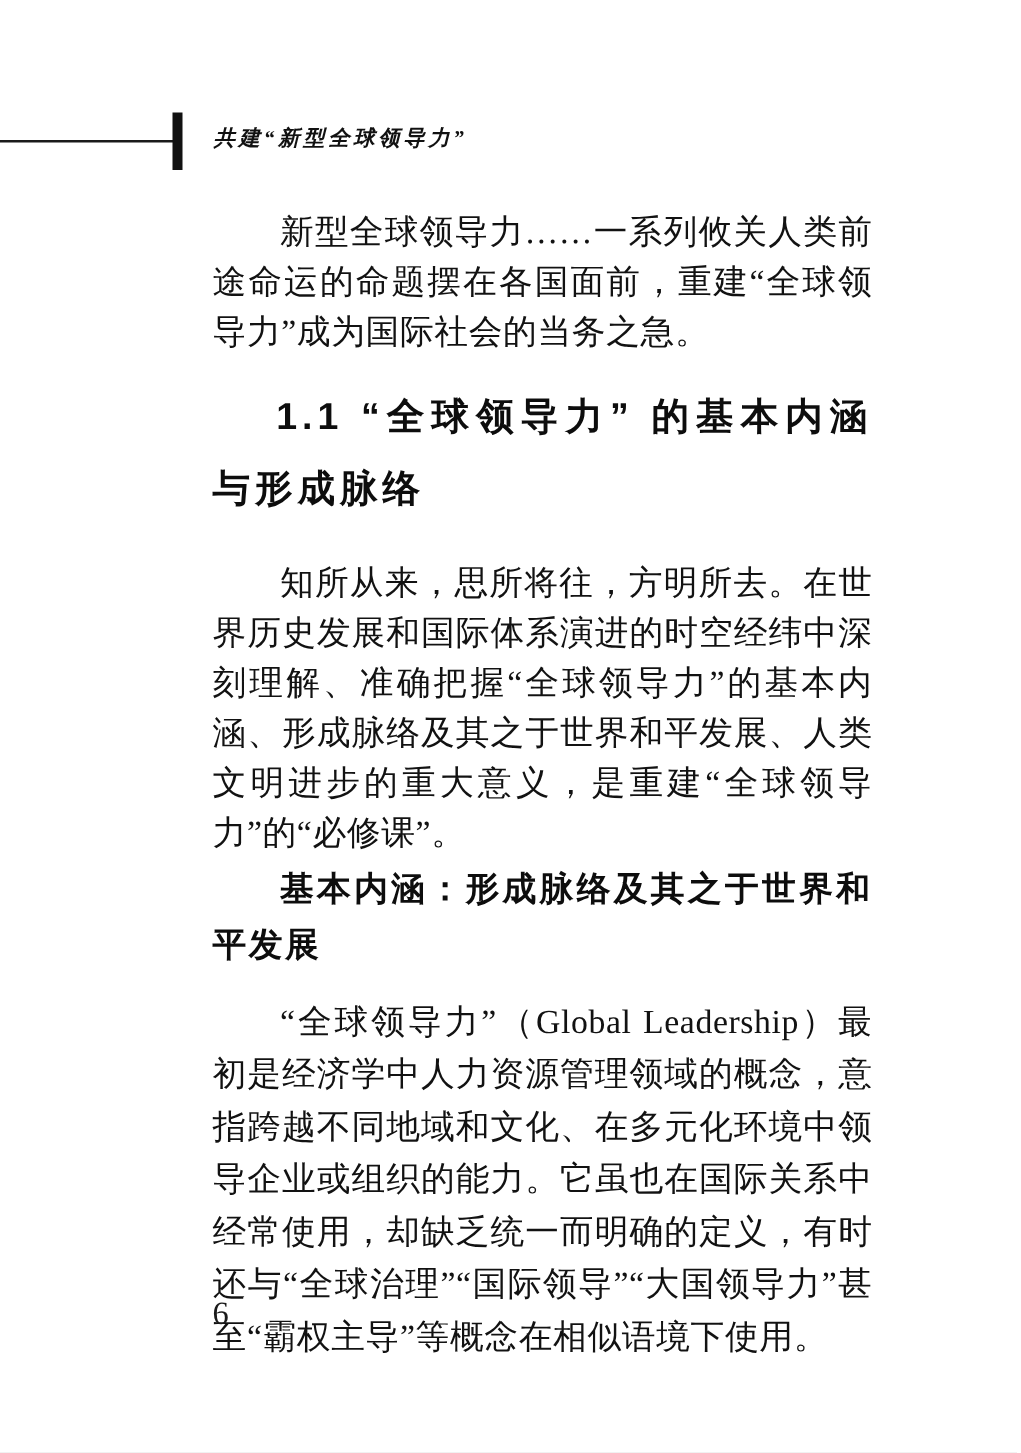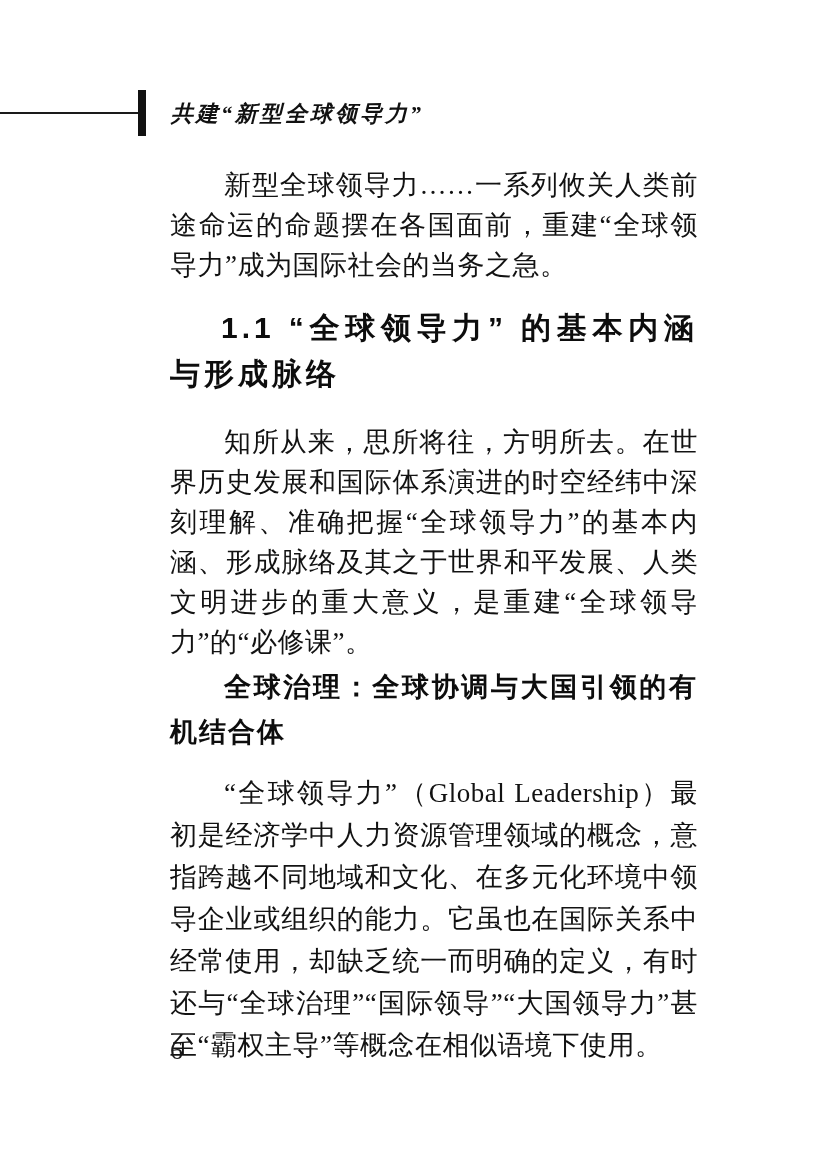--- a/index.html
+++ b/index.html
@@ -31,21 +31,21 @@
     top: 90px;
     width: 8px;
     height: 46px;
     background: #111111;
   }
   .header-title {
     position: absolute;
     left: 171px;
     top: 99px;
     font-family: "Liberation Serif", "DejaVu Serif", serif;
-    font-size: 22px;
+    font-size: 17px;
     font-weight: bold;
     font-style: italic;
     letter-spacing: 3px;
     color: #111111;
     white-space: nowrap;
   }
   
   .content {
     position: absolute;
     left: 170px;
@@ -59,21 +59,21 @@
     font-size: 27px;
     line-height: 40px;
     text-indent: 2em;
     letter-spacing: 0.5px;
   }
   .section-heading {
     margin: 20px 0 0 0;
     font-family: "Liberation Sans", "DejaVu Sans", sans-serif;
     font-size: 30px;
     font-weight: bold;
-    line-height: 46px;
+    line-height: 58px;
     letter-spacing: 4px;
     text-indent: 1.7em;
     color: #0d0d0d;
   }
   .para-2 {
     margin-top: 25px;
   }
   .subheading {
     margin: 3px 0 0 0;
     font-family: "Liberation Sans", "DejaVu Sans", sans-serif;
@@ -105,20 +105,20 @@
   <div class="header-bar"></div>
   <div class="header-title">共建“新型全球领导力”</div>
 
   <div class="content">
     <p class="body-para para-1">新型全球领导力……一系列攸关人类前途命运的命题摆在各国面前，重建“全球领导力”成为国际社会的当务之急。</p>
 
     <h2 class="section-heading">1.1 “全球领导力” 的基本内涵与形成脉络</h2>
 
     <p class="body-para para-2">知所从来，思所将往，方明所去。在世界历史发展和国际体系演进的时空经纬中深刻理解、准确把握“全球领导力”的基本内涵、形成脉络及其之于世界和平发展、人类文明进步的重大意义，是重建“全球领导力”的“必修课”。</p>
 
-    <h3 class="subheading">全球治理：全球协调与大国引领的有机结合体</h3>
+    <h3 class="subheading">基本内涵：形成脉络及其之于世界和平发展</h3>
 
     <p class="body-para para-3">“全球领导力”（Global Leadership）最初是经济学中人力资源管理领域的概念，意指跨越不同地域和文化、在多元化环境中领导企业或组织的能力。它虽也在国际关系中经常使用，却缺乏统一而明确的定义，有时还与“全球治理”“国际领导”“大国领导力”甚至“霸权主导”等概念在相似语境下使用。</p>
   </div>
 
   <div class="page-number">6</div>
 
 </div>
 
 </body></html>

